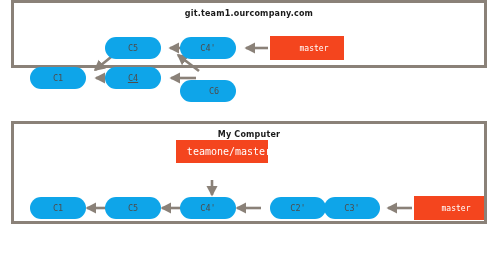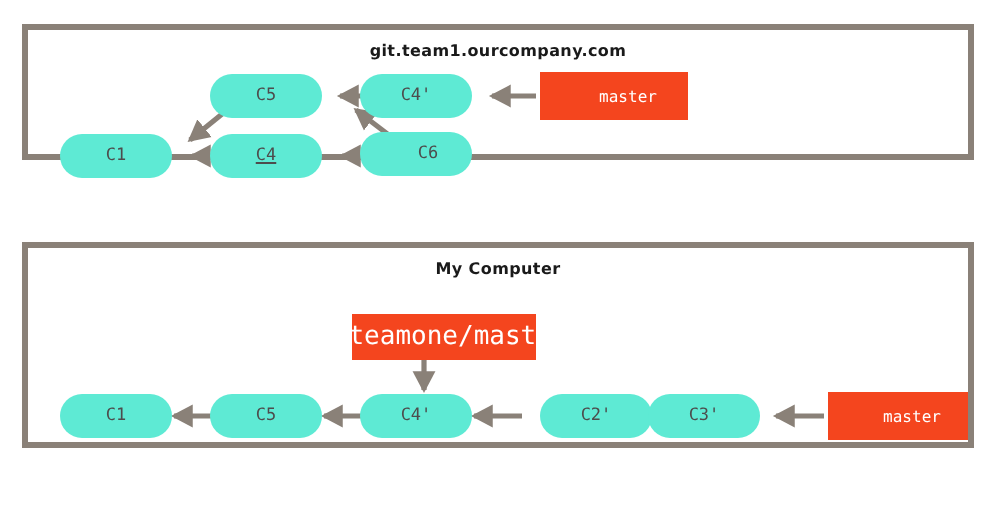--- a/index.html
+++ b/index.html
@@ -1,27 +1,27 @@
 <!DOCTYPE html>
 <html><head>
 <meta charset="utf-8">
 <title>Git Diagram</title>
 <style>
   html,body{margin:0;padding:0;background:#ffffff;}
   body{width:500px;height:263px;position:relative;overflow:hidden;
        font-family:"DejaVu Sans",sans-serif;}
   .panel{position:absolute;background:#ffffff;border:3px solid #8a8178;box-sizing:border-box;}
-  #panel-remote{left:11px;top:12px;width:476px;height:68px;}
+  #panel-remote{left:11px;top:0;width:476px;height:68px;}
   #panel-local{left:11px;top:121px;width:476px;height:103px;}
   .panel-title{position:absolute;left:0;right:0;text-align:center;
        font-family:"DejaVu Sans",sans-serif;font-weight:bold;font-size:8px;
        color:#1a1a1a;letter-spacing:.2px;white-space:nowrap;}
   #title-remote{top:6px;}
   #title-local{top:6px;}
-  .commit{position:absolute;background:#5eead4;border-radius:11px;
+  .commit{position:absolute;background:#0ea5e9;border-radius:11px;
        display:flex;align-items:center;justify-content:center;
        font-family:"DejaVu Sans Mono","DejaVu Sans",monospace;font-size:8.5px;
        color:#4d4d4d;box-sizing:border-box;}
   .branch{position:absolute;background:#f4451e;
        display:flex;align-items:center;justify-content:center;
        font-family:"DejaVu Sans Mono","DejaVu Sans",monospace;font-size:8px;
        color:#ffffff;box-sizing:border-box;padding-left:14px;}
   svg.arrows{position:absolute;left:0;top:0;width:500px;height:263px;overflow:visible;}
 </style>
 </head>
@@ -46,21 +46,21 @@
 
   <line x1="199" y1="71" x2="178" y2="55" stroke="#8a8178" stroke-width="2.6" marker-end="url(#ah)"></line>
 
   <line x1="193" y1="48" x2="170" y2="48" stroke="#8a8178" stroke-width="2.6" marker-end="url(#ah)"></line>
 
   <line x1="268" y1="48" x2="246" y2="48" stroke="#8a8178" stroke-width="2.6" marker-end="url(#ah)"></line>
 </svg>
 
 <div class="commit" style="left:30px;top:67px;width:56px;height:22px;">C1</div>
 <div class="commit" style="left:105px;top:67px;width:56px;height:22px;text-decoration:underline;">C4</div>
-<div class="commit" style="left:180px;top:66px;width:56px;height:22px;padding-left:12px;">C6</div>
+<div class="commit" style="left:180px;top:80px;width:56px;height:22px;padding-left:12px;">C6</div>
 <div class="commit" style="left:105px;top:37px;width:56px;height:22px;">C5</div>
 <div class="commit" style="left:180px;top:37px;width:56px;height:22px;">C4'</div>
 
 <div class="branch" style="left:270px;top:36px;width:74px;height:24px;">master</div>
 
 <div class="panel" id="panel-local">
   <div class="panel-title" id="title-local">My Computer</div>
 </div>
 
 <svg class="arrows">
@@ -77,14 +77,14 @@
 
   <line x1="212" y1="180" x2="212" y2="195" stroke="#8a8178" stroke-width="2.6" marker-end="url(#ah)"></line>
 </svg>
 
 <div class="commit" style="left:30px;top:197px;width:56px;height:22px;">C1</div>
 <div class="commit" style="left:105px;top:197px;width:56px;height:22px;">C5</div>
 <div class="commit" style="left:180px;top:197px;width:56px;height:22px;">C4'</div>
 <div class="commit" style="left:270px;top:197px;width:56px;height:22px;">C2'</div>
 <div class="commit" style="left:324px;top:197px;width:56px;height:22px;">C3'</div>
 
-<div class="branch" style="left:176px;top:157px;width:92px;height:23px;font-size:13px;">teamone/master</div>
+<div class="branch" style="left:176px;top:140px;width:92px;height:23px;font-size:10px;">teamone/master</div>
 <div class="branch" style="left:414px;top:196px;width:70px;height:24px;">master</div>
 
 </body></html>

